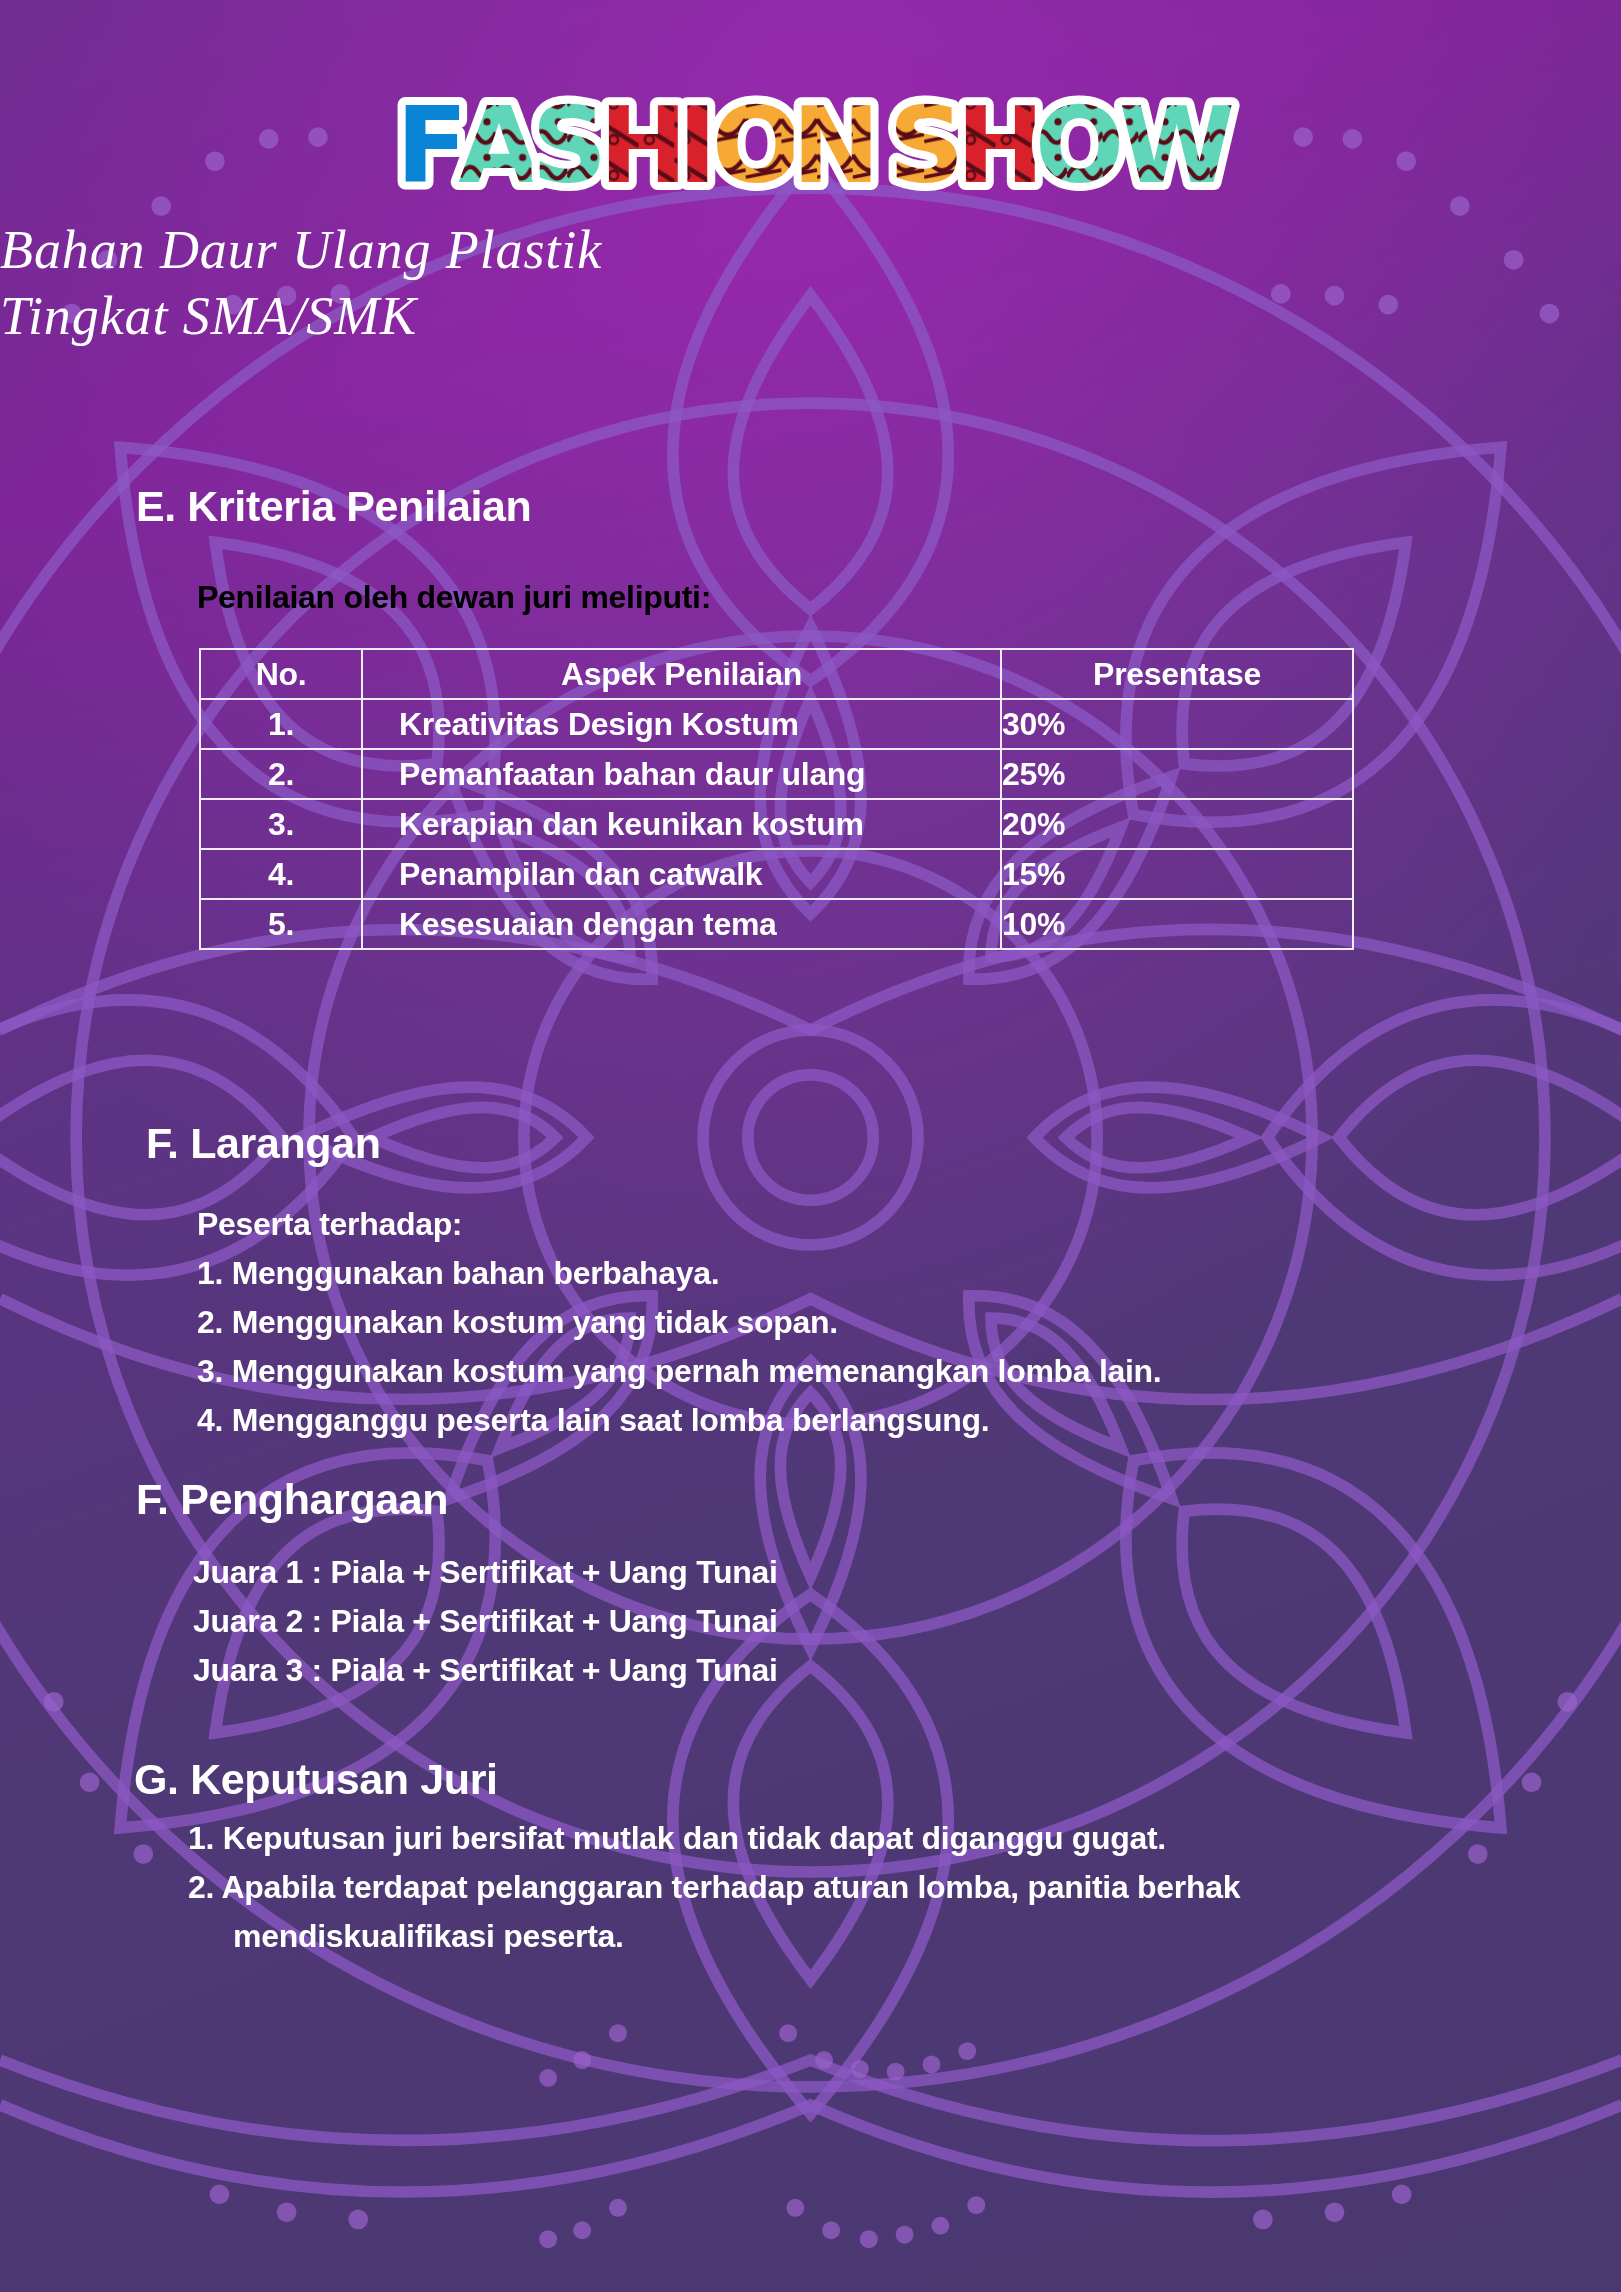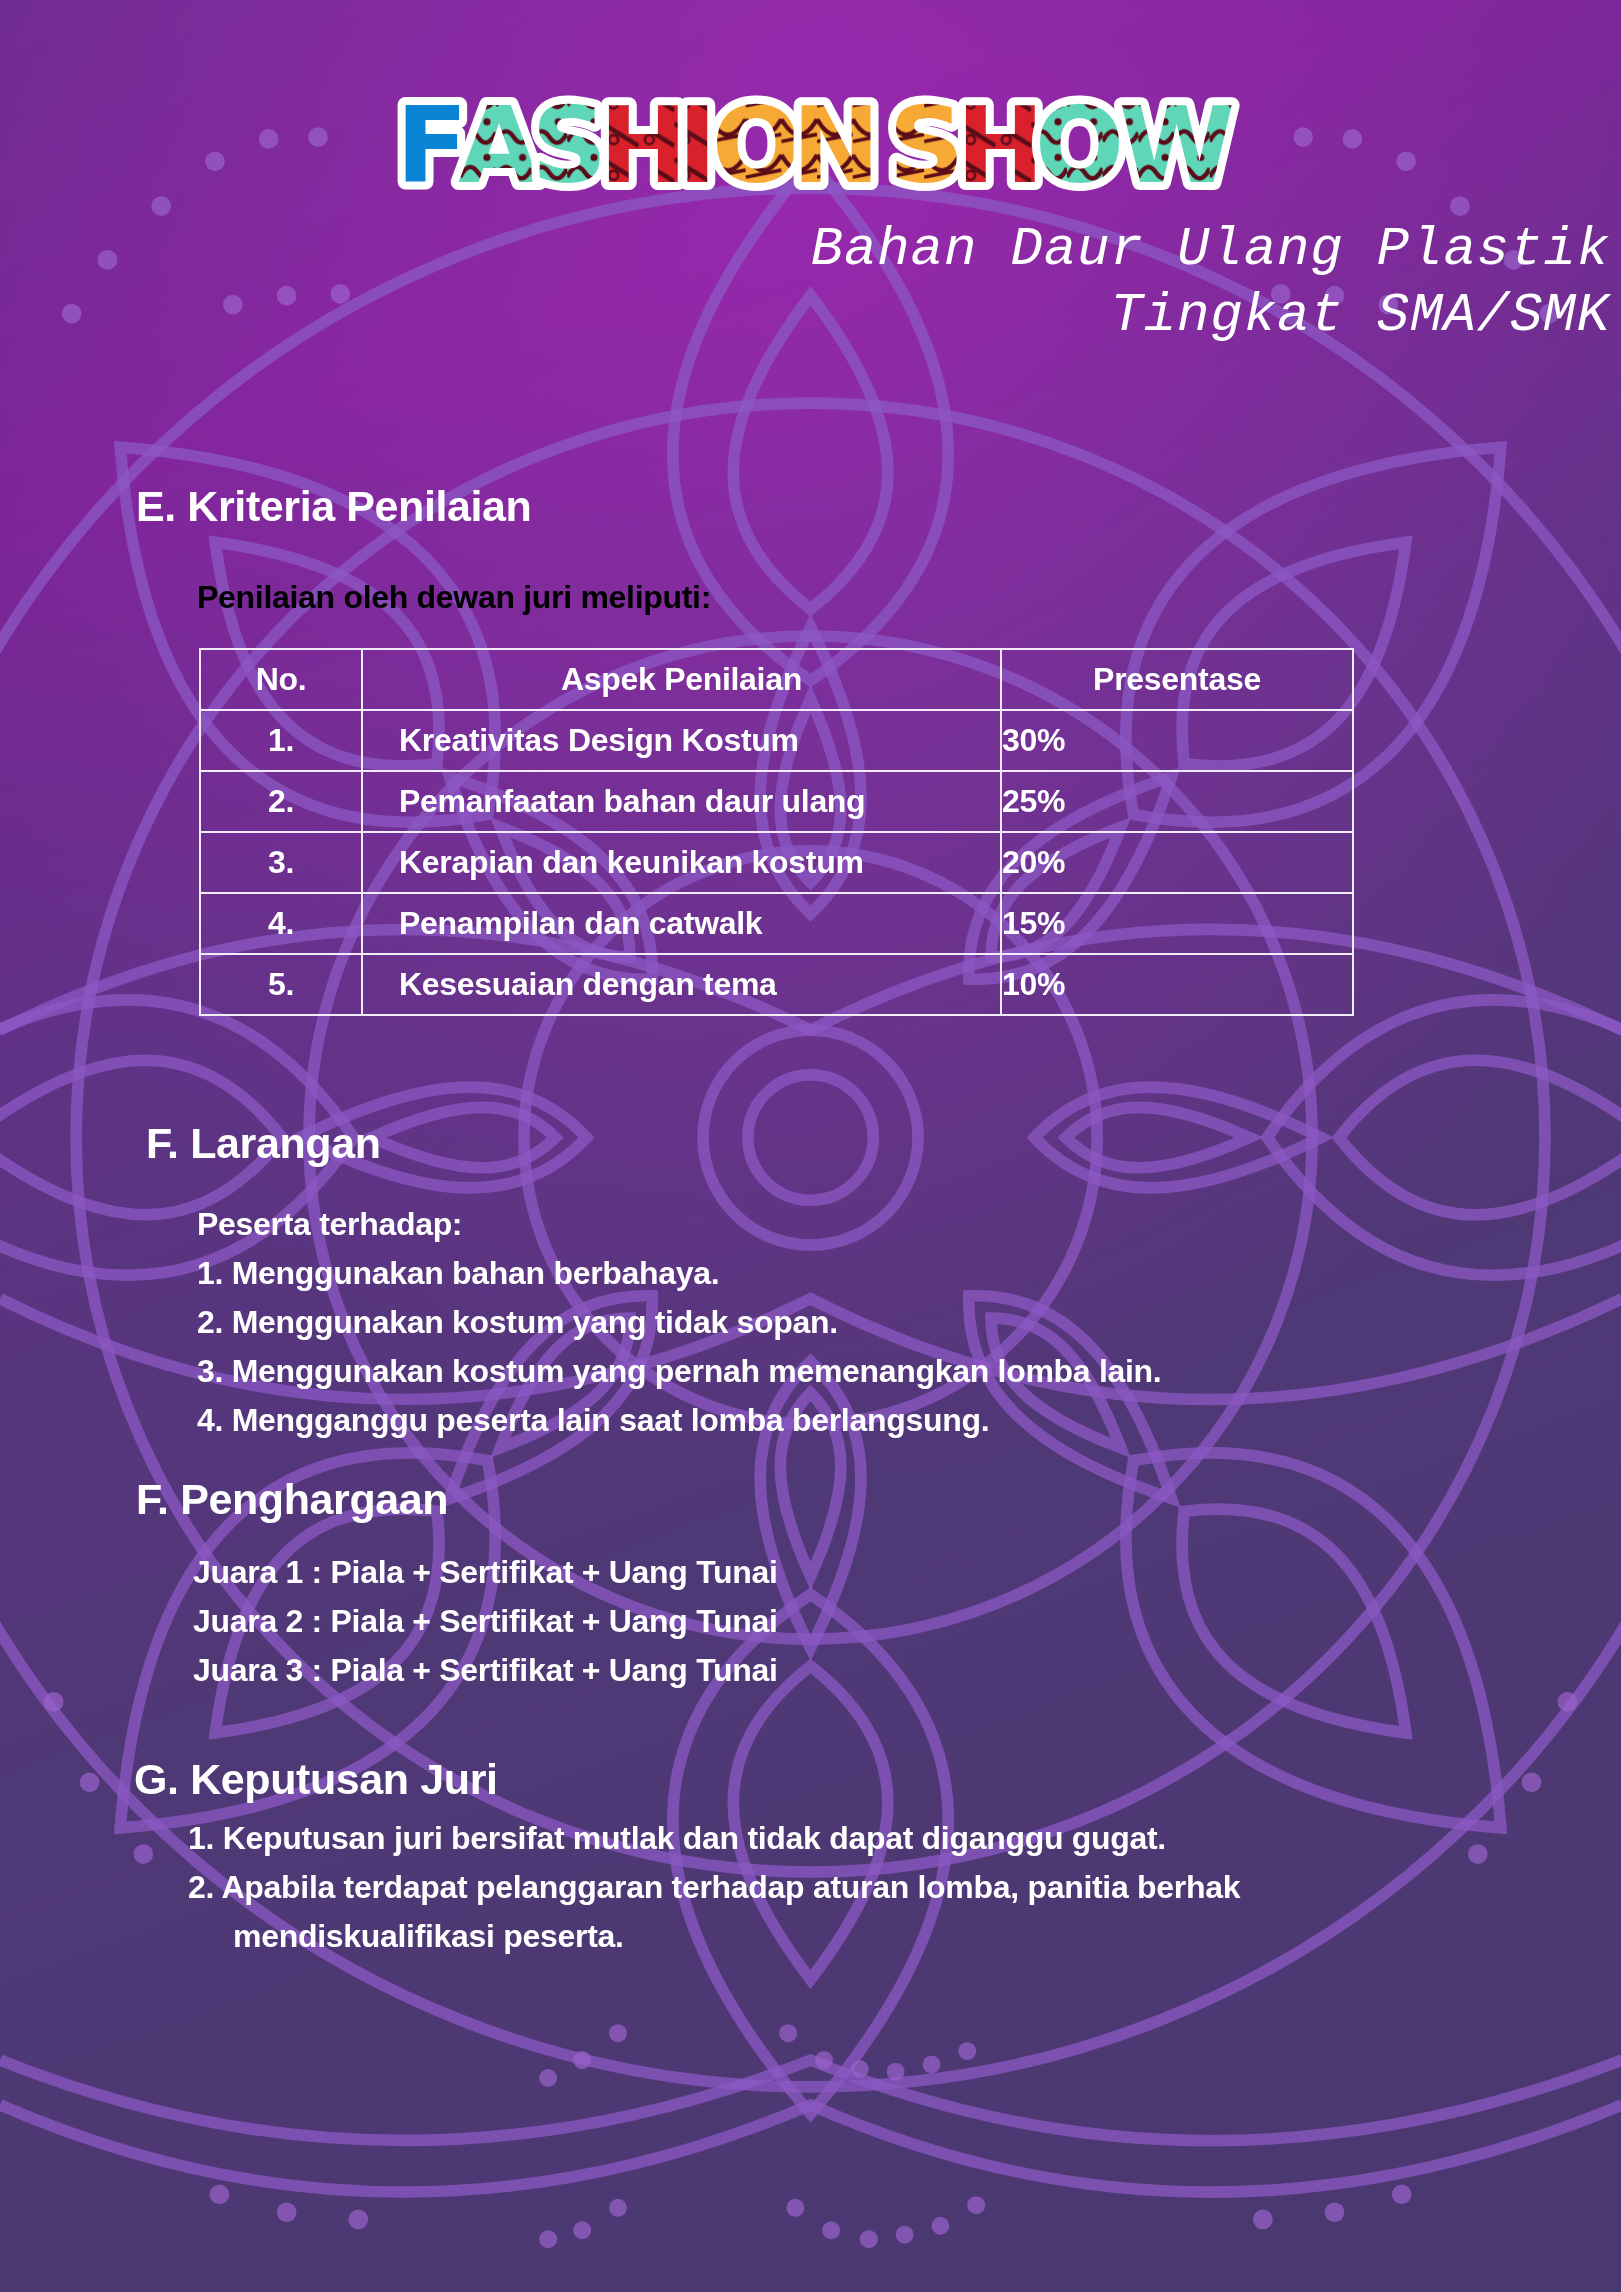--- a/index.html
+++ b/index.html
@@ -13,43 +13,43 @@
   .bg-svg { position: absolute; left: 0; top: 0; width: 1622px; height: 2293px; z-index: 0; }
   .content { position: absolute; left: 0; top: 0; width: 1622px; height: 2293px; z-index: 2; }
 
   
   .logo {
     position: absolute; left: 387px; top: 79px; width: 878px; height: 116px;
   }
   .logo svg { width: 100%; height: 100%; }
 
   .subtitle {
-    position: absolute; left: 0; width: 1610px; text-align: right;
-    font-family: Liberation Mono, monospace; font-style: italic;
+    position: absolute; left: 0; width: 1610px; text-align: left;
+    font-family: Liberation Serif, serif; font-style: italic;
     font-size: 54px; color: #ffffff; letter-spacing: 0.9px;
   }
   .subtitle.l1 { top: 219px; }
   .subtitle.l2 { top: 285px; }
 
   .heading {
     position: absolute; font-size: 43px; font-weight: bold; color: #ffffff;
     letter-spacing: -0.4px;
   }
   .para {
     position: absolute; font-size: 32px; font-weight: bold; color: #000000;
     letter-spacing: -0.3px; line-height: 49px;
   }
 
   
   .criteria-table {
     position: absolute; left: 199px; top: 648px; width: 1153px;
     border-collapse: collapse; table-layout: fixed;
   }
   .criteria-table th, .criteria-table td {
-    border: 2.7px solid #f2ecf8; height: 61px;
+    border: 2.7px solid #f2ecf8; height: 50px;
     font-size: 32px; font-weight: bold; color: #ffffff;
     letter-spacing: -0.3px;
   }
   .criteria-table th { text-align: center; }
   .criteria-table td.no { text-align: center; }
   .criteria-table td.aspect { text-align: left; padding-left: 36px; }
   .criteria-table td.pct { }
   .col-no { width: 162px; }
   .col-aspect { width: 639px; }
   .col-pct { width: 352px; }

